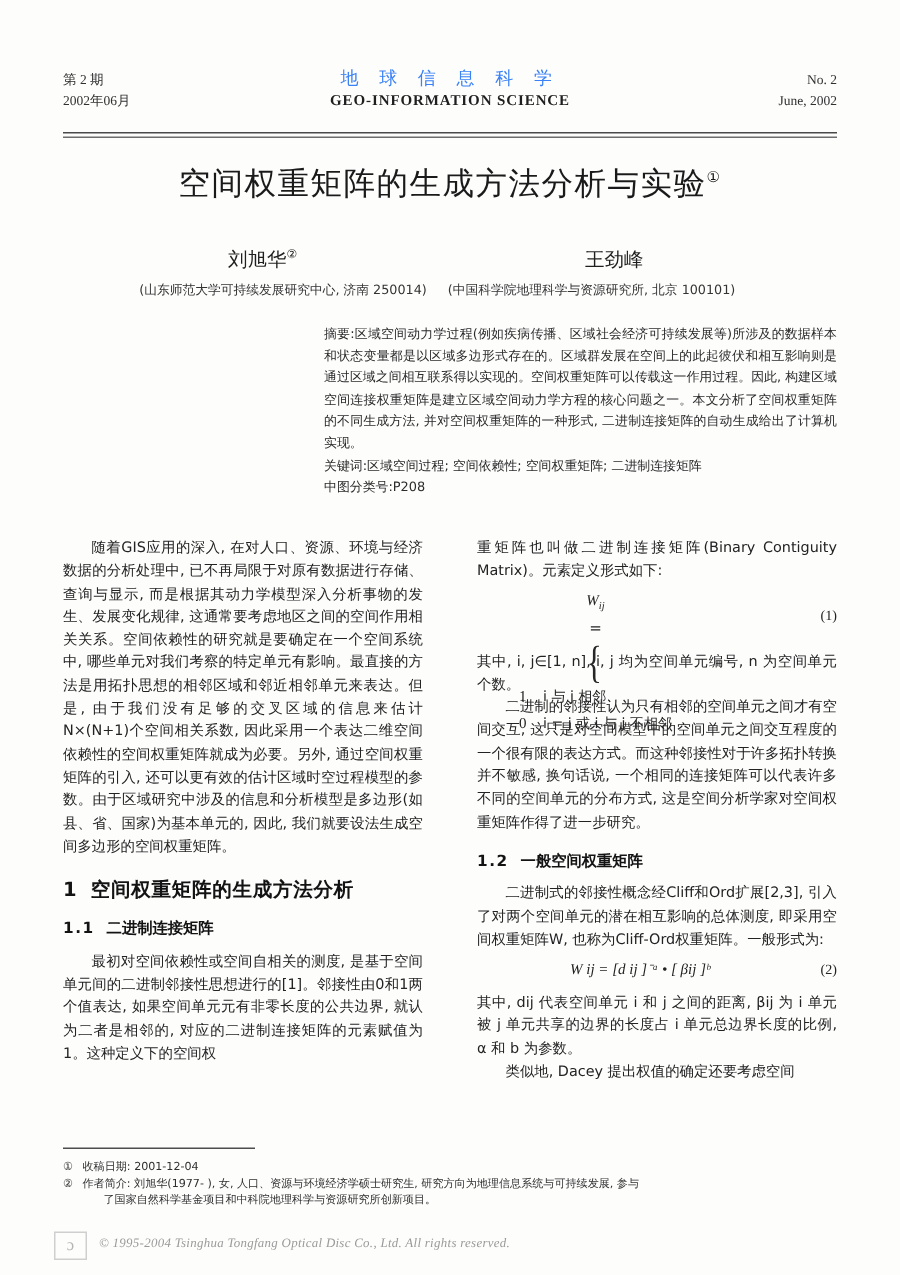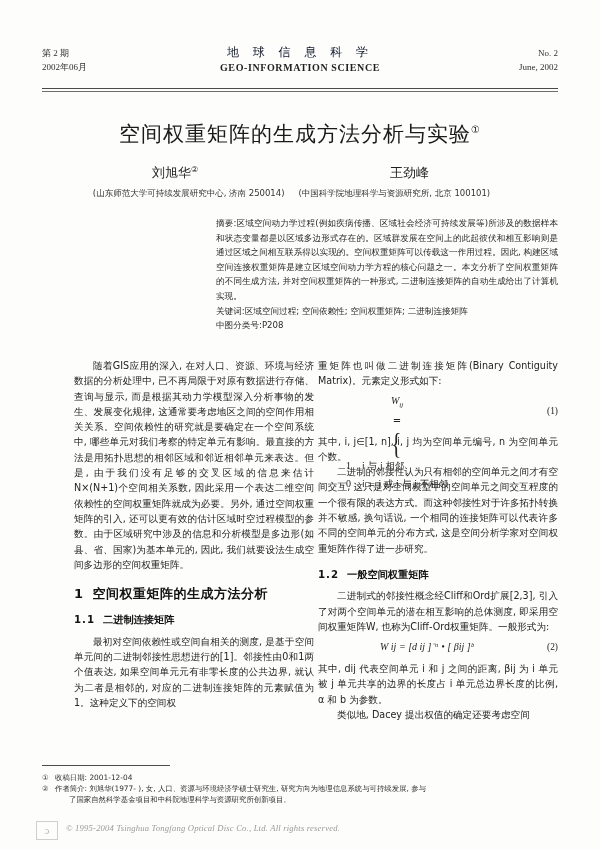--- a/index.html
+++ b/index.html
@@ -39,21 +39,21 @@
   .runhead .right { right: 0; text-align: right; }
   .runhead .center {
     position: absolute;
     left: 0; right: 0;
     top: -2px;
     text-align: center;
   }
   .journal-cn {
     font-size: 12px;
     letter-spacing: 5px;
-    color: #0f172a;
+    color: #3b82f6;
     font-family: "DejaVu Sans", sans-serif;
   }
   .journal-en {
     font-size: 10px;
     letter-spacing: 0.6px;
     margin-top: 1px;
     font-family: "Liberation Serif", serif;
     font-weight: bold;
     color: #1f1f1f;
   }
@@ -72,21 +72,20 @@
   .title {
     position: absolute;
     left: 42px;
     right: 42px;
     top: 108px;
     text-align: center;
     font-size: 21px;
     letter-spacing: 1px;
     color: #1a1a1a;
     font-family: "DejaVu Sans", sans-serif;
-    margin-top: 12px;
   }
   .title sup { font-size: 10px; vertical-align: super; }
 
   .authors {
     position: absolute;
     left: 42px;
     right: 42px;
     top: 164px;
     font-size: 13px;
     font-family: "DejaVu Sans", sans-serif;
@@ -129,21 +128,21 @@
   .col {
     position: absolute;
     top: 358px;
     width: 240px;
     font-size: 9.6px;
     line-height: 15.3px;
     text-align: justify;
     color: #232323;
     font-family: "DejaVu Sans", sans-serif;
   }
-  .col.left  { left: 42px; margin-left: 32px; }
+  .col.left  { left: 42px; }
   .col.right { left: 318px; }
   .col p { margin: 0; text-indent: 19px; }
   .col p.noindent { text-indent: 0; }
 
   h2.sec {
     font-size: 13px;
     margin: 14px 0 9px 0;
     font-weight: bold;
     letter-spacing: 0.5px;
     font-family: "DejaVu Sans", sans-serif;

